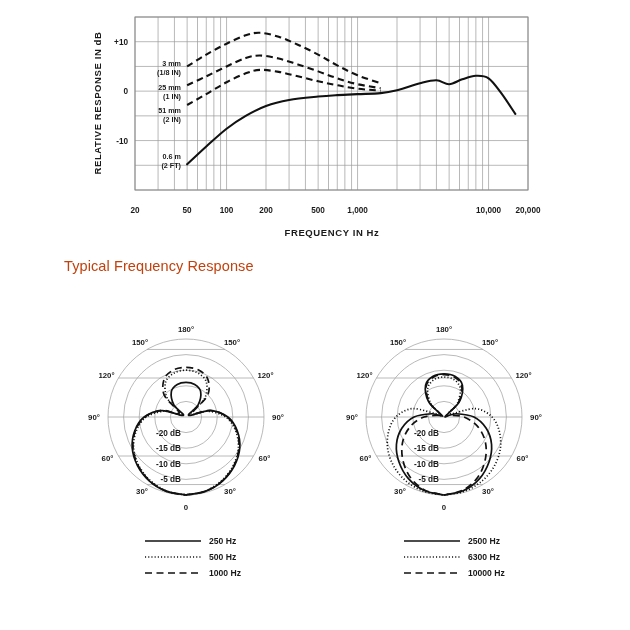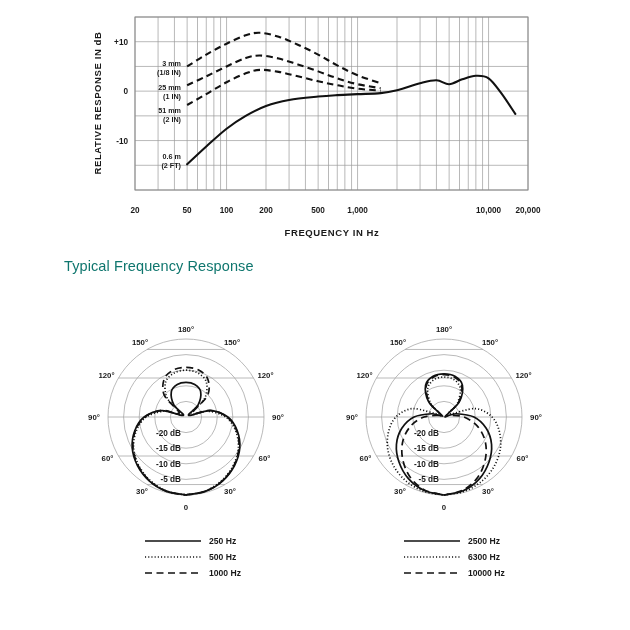--- a/index.html
+++ b/index.html
@@ -19,21 +19,21 @@
     position: absolute;
     left: 0; top: 0;
     width: 630px;
     height: 552px;
   }
   .caption {
     position: absolute;
     font-family: "Liberation Sans", sans-serif;
     font-size: 14.5px;
     font-weight: 400;
-    color: #0f766e;
+    color: #c2410c;
     letter-spacing: 0.1px;
     white-space: nowrap;
   }
   #caption-freq { left: 64px; top: 258px; }
   #caption-polar { left: 64px; top: 598px; }
 
   svg { display: block; }
   text { font-family: "Liberation Sans", sans-serif; fill: #1a1a1a; }
   .axis-title {
     font-size: 9.5px;

